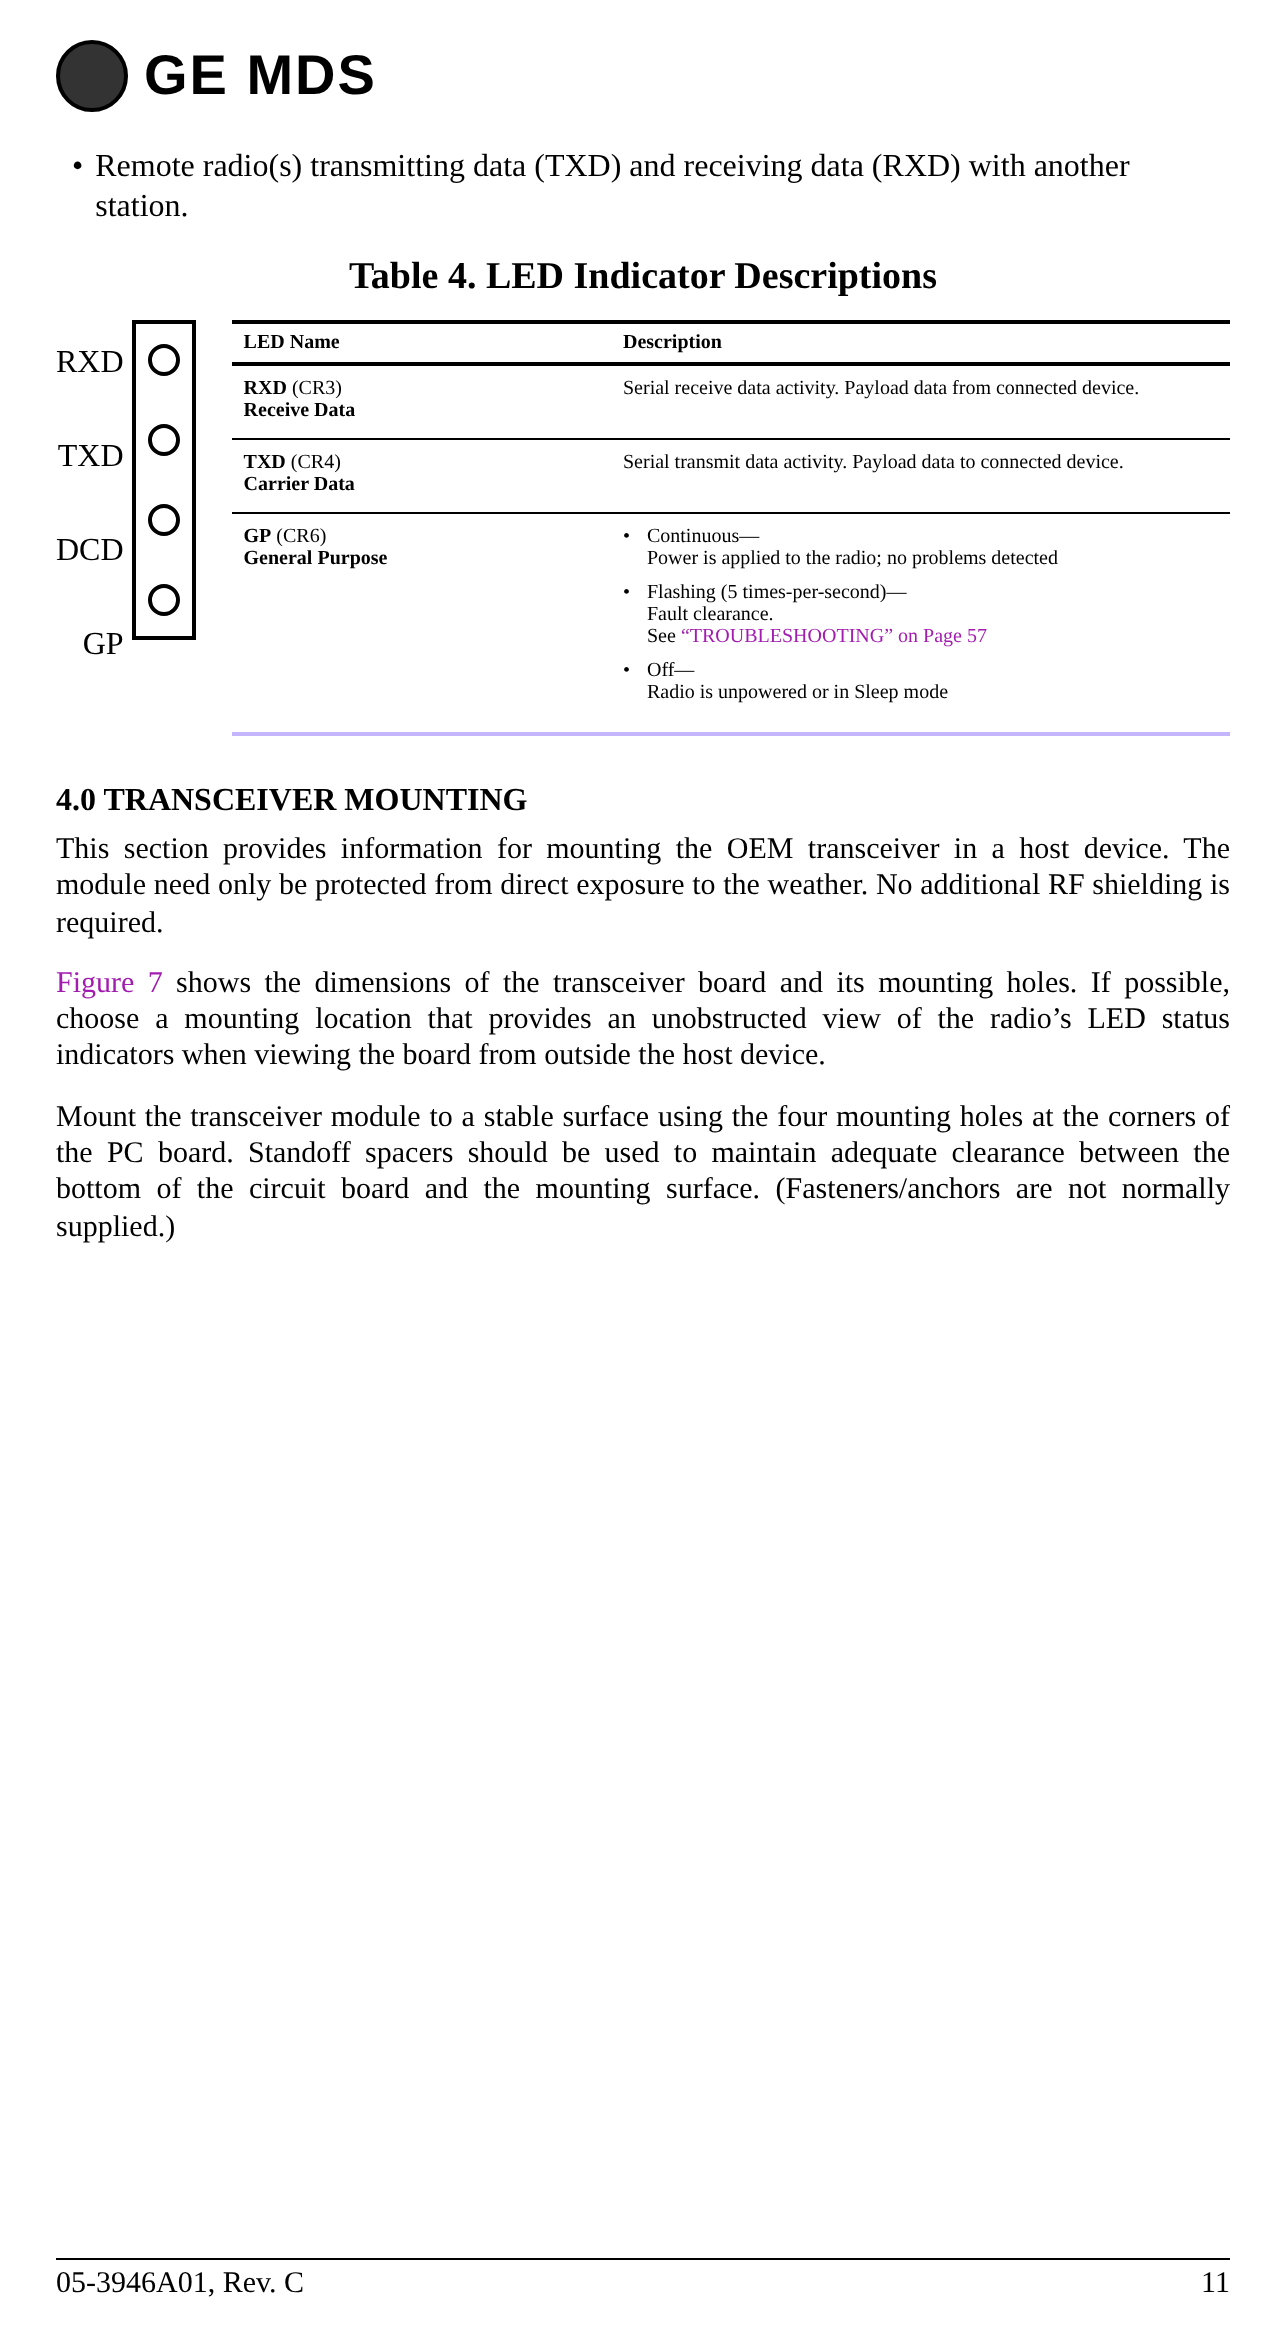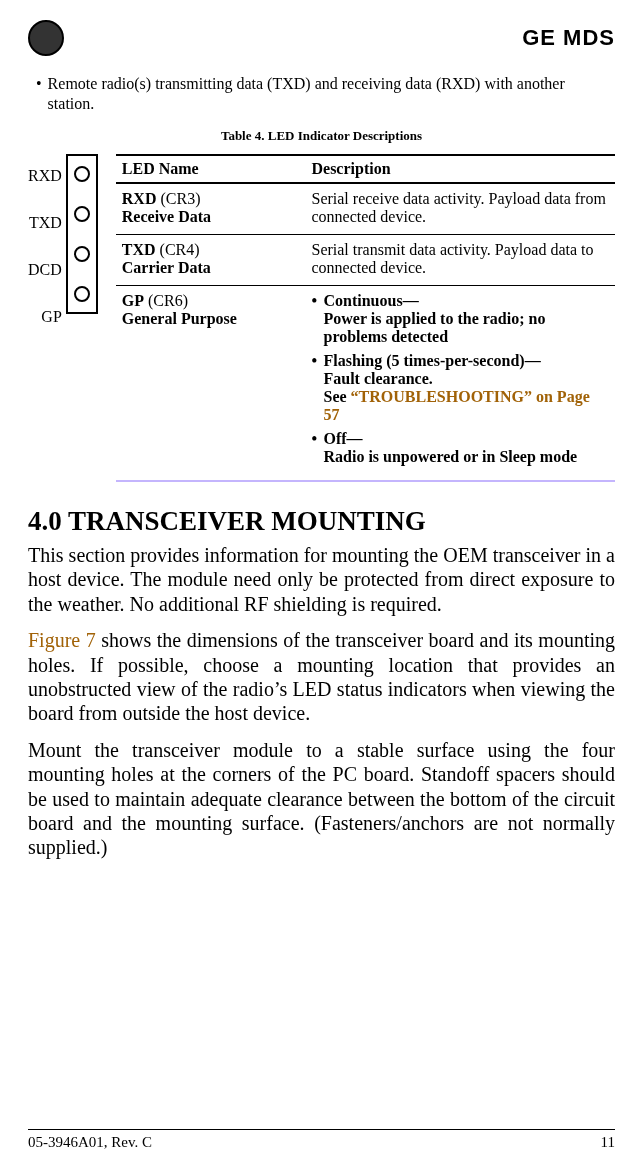--- a/index.html
+++ b/index.html
@@ -15,24 +15,24 @@
   }
   .page {
     padding: 20px 28px 0 28px;
     box-sizing: border-box;
   }
   .logo-area {
     text-align: right;
     margin-bottom: 18px;
     font-family: Arial, Helvetica, sans-serif;
     font-weight: bold;
-    font-size: 22px;
+    font-size: 28px;
     letter-spacing: 1px;
     display: flex;
-    justify-content: space-between;
+    justify-content: flex-start;
     align-items: center;
     gap: 8px;
   }
   .ge-badge {
     width: 32px;
     height: 32px;
     border-radius: 50%;
     background: #333;
     border: 2px solid #000;
     display: inline-block;
@@ -42,21 +42,21 @@
     line-height: 1.25;
     margin: 0 0 14px 8px;
     display: flex;
   }
   .bullet-dot {
     margin-right: 6px;
   }
   .table-title {
     text-align: center;
     font-weight: bold;
-    font-size: 13px;
+    font-size: 19px;
     margin: 6px 0 10px 0;
   }
   .content-row {
     display: flex;
     align-items: flex-start;
   }
   .led-diagram {
     width: 68px;
     margin-top: 100px;
     display: flex;
@@ -94,21 +94,21 @@
     display: flex;
     align-items: flex-start;
   }
   .table-wrap {
     flex: 1;
     margin-left: 18px;
   }
   table.led-table {
     width: 100%;
     border-collapse: collapse;
-    font-size: 16px;
+    font-size: 10px;
   }
   table.led-table th {
     text-align: left;
     font-weight: bold;
     border-top: 2px solid #000;
     border-bottom: 2px solid #000;
     padding: 4px 6px;
   }
   table.led-table td {
     vertical-align: top;
@@ -116,40 +116,39 @@
     border-bottom: 1.5px solid #000;
   }
   table.led-table tr.last td {
     border-bottom: 2px solid #c4b5fd;
   }
   .led-name b { font-weight: bold; }
   .desc-list {
     list-style: none;
     padding: 0;
     margin: 0;
-    font-weight: bold;
   }
   .desc-list li {
     position: relative;
     padding-left: 12px;
     margin-bottom: 6px;
   }
   .desc-list li::before {
     content: "•";
     position: absolute;
     left: 0;
   }
-  .link { color: #a16207; }
+  .link { color: #a21caf; }
   .section-head {
-    font-size: 27px;
+    font-size: 16px;
     font-weight: bold;
     margin: 24px 0 6px 0;
   }
   .body-para {
-    font-size: 20px;
+    font-size: 15px;
     line-height: 1.22;
     margin: 0 0 12px 0;
     text-align: justify;
   }
   .footer {
     position: absolute;
     bottom: 22px;
     left: 28px;
     right: 28px;
     border-top: 1px solid #000;

